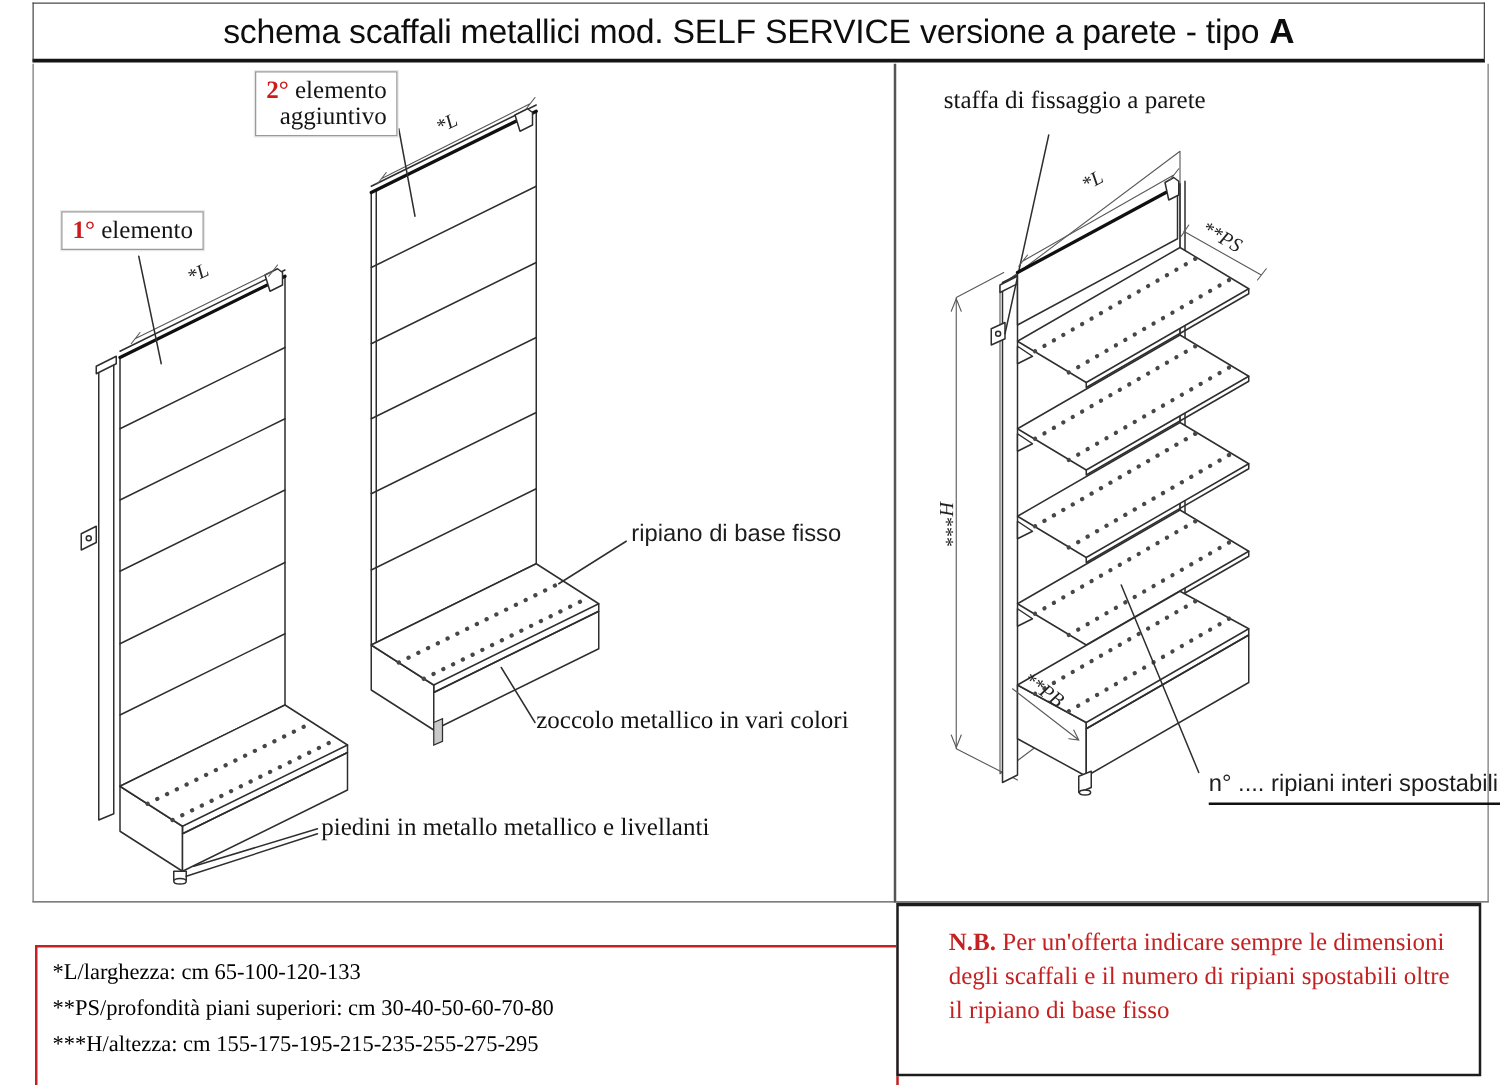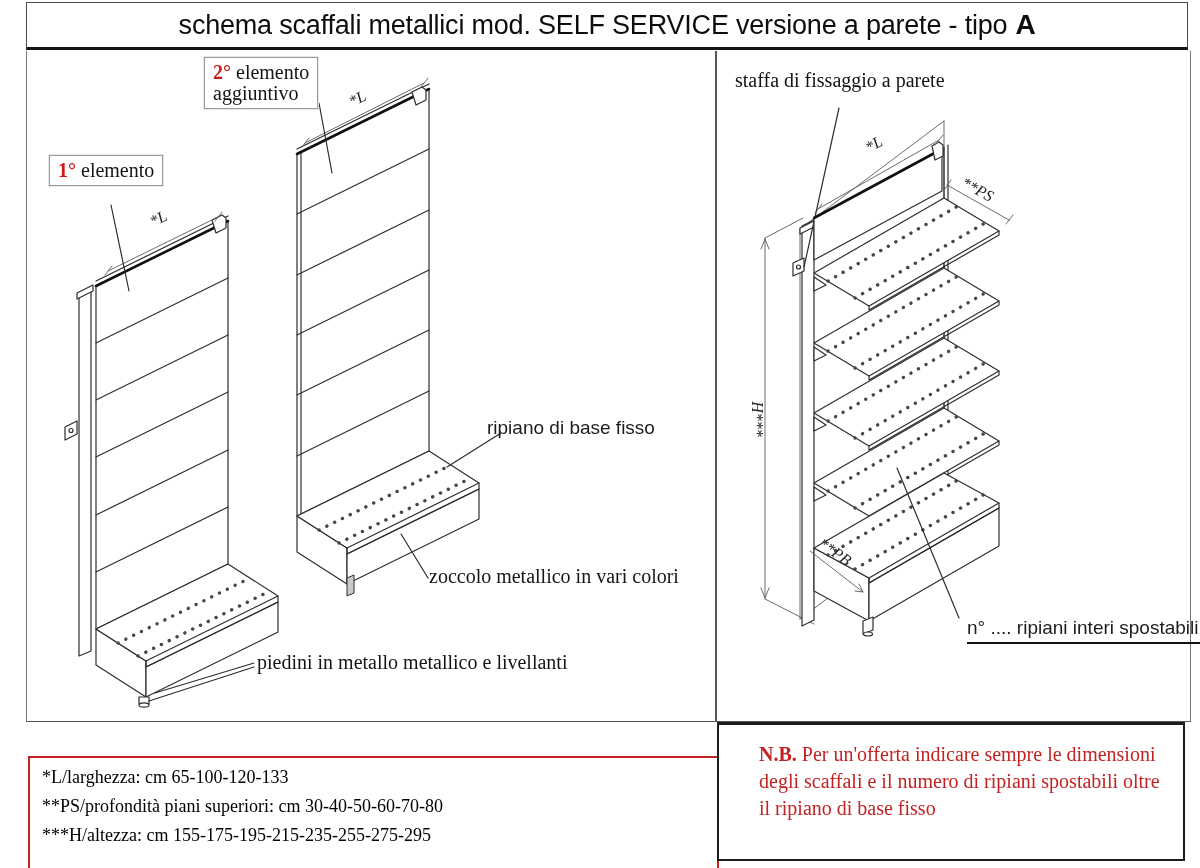--- a/index.html
+++ b/index.html
@@ -9,21 +9,21 @@
     font-family:"Liberation Sans",sans-serif;font-size:27px;letter-spacing:-0.2px;color:#0d0d0d;}
   .title-bar .bold-a{font-weight:bold;margin-left:8px;font-size:28px;}
   .panel{position:absolute;top:51px;height:670px;background:#fff;}
   .panel-left{left:26px;width:689px;border-left:1px solid #777;border-bottom:1px solid #555;}
   .panel-right{left:715px;width:473px;border-left:2px solid #555;border-right:1px solid #777;border-bottom:1px solid #555;}
   .panel svg{position:absolute;left:0;top:0;}
   .lbl{position:absolute;white-space:nowrap;font-family:"Liberation Serif",serif;font-size:20px;color:#141414;line-height:22px;}
   .lbl.sans{font-family:"Liberation Sans",sans-serif;font-size:19px;color:#1d1d1d;}
   .lbl.underlined{border-bottom:2px solid #111;padding:0 4px 3px 0;margin-left:36px;}
   .elem-box{position:absolute;background:#fff;border:1px solid #9a9a9a;box-shadow:0 0 0 1px #e8e8e8;
-    font-family:"Liberation Serif",serif;font-size:20px;line-height:21px;padding:4px 8px;text-align:left;color:#141414;}
+    font-family:"Liberation Serif",serif;font-size:20px;line-height:21px;padding:4px 8px;text-align:right;color:#141414;}
   .num{color:#cc1b1b;font-weight:bold;}
   .spec-box{position:absolute;left:28px;top:756px;width:675px;height:131px;border:2px solid #c42222;background:#fff;
     font-family:"Liberation Serif",serif;font-size:18px;color:#000000;padding:5px 0 0 12px;box-sizing:content-box;}
   .spec-box .spec-line{line-height:29px;white-space:nowrap;}
   .note-box{position:absolute;left:717px;top:722px;width:464px;height:134px;border:2px solid #1c1c1c;border-top-width:3px;background:#fff;}
   .note-text{margin:16px 20px 0 40px;font-family:"Liberation Serif",serif;font-size:20px;line-height:27px;color:#c42222;}
   .note-text .nb{font-weight:bold;}
   
   .ln{fill:none;stroke:#2e2e2e;stroke-width:1.2;stroke-linejoin:round;stroke-linecap:round;}
   .fillw{fill:#ffffff;stroke:#2e2e2e;stroke-width:1.2;stroke-linejoin:round;}
@@ -97,32 +97,32 @@
 
         <path class="ln" d="M474,382 L420,416"></path>
 
         <path class="ln" d="M374,483 L401,527"></path>
       </g>
 
       <path class="ln" d="M84,154 L102,240"></path>
       <path class="ln" d="M292,52 L305,122"></path>
     </svg>
 
-    <div class="elem-box" style="left:22px;top:104px;">
+    <div class="elem-box" style="left:22px;top:118px;">
       <span class="num">1°</span>
       <span>elemento</span>
     </div>
     <div class="elem-box" style="left:177px;top:6px;">
       <div>
         <span class="num">2°</span>
         <span>elemento</span>
       </div>
       <div>aggiuntivo</div>
     </div>
-    <div class="lbl sans" style="left:460px;top:366px;">ripiano di base fisso</div>
+    <div class="lbl sans" style="left:478px;top:366px;">ripiano di base fisso</div>
     <div class="lbl" style="left:402px;top:514px;">zoccolo metallico in vari colori</div>
     <div class="lbl" style="left:230px;top:600px;">piedini in metallo metallico e livellanti</div>
   </div>
 
   <div class="panel panel-right">
     <svg width="473" height="672" viewBox="0 0 473 672">
 
       <path class="thin" d="M83,178 L227,70 M83,178 L83,568 M83,568 L227,460 M227,70 L227,460"></path>
 
       <path class="ln" d="M227,96 L227,460 M231,94 L231,458"></path>
@@ -182,21 +182,21 @@
         <polygon class="fillw" points="146,570 156,566 156,579 146,583"></polygon>
         <ellipse class="fillw" cx="151" cy="583" rx="4.5" ry="2"></ellipse>
       </g>
 
       <path class="thin" d="M93,500 L146,541 M138,540 L146,541 L142,533"></path>
       <text class="dim" x="115" y="505" text-anchor="middle" transform="rotate(36,115,505)">**PB</text>
 
       <path class="ln" d="M180,417 L242,567"></path>
     </svg>
 
-    <div class="lbl" style="left:18px;top:18px;text-align:right;">staffa di fissaggio a parete</div>
+    <div class="lbl" style="left:38px;top:18px;text-align:right;">staffa di fissaggio a parete</div>
     <div class="lbl sans underlined" style="left:214px;top:566px;">n° .... ripiani interi spostabili</div>
   </div>
 
   <div class="spec-box">
     <div class="spec-line">*L/larghezza: cm 65-100-120-133</div>
     <div class="spec-line">**PS/profondità piani superiori: cm 30-40-50-60-70-80</div>
     <div class="spec-line">***H/altezza: cm 155-175-195-215-235-255-275-295</div>
   </div>
 
   <div class="note-box">

